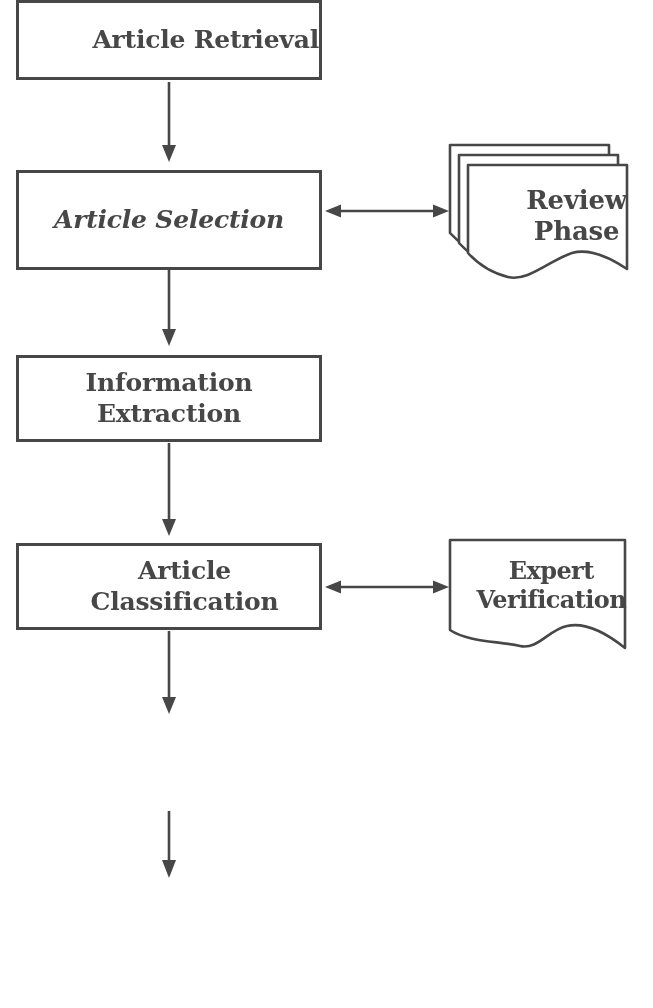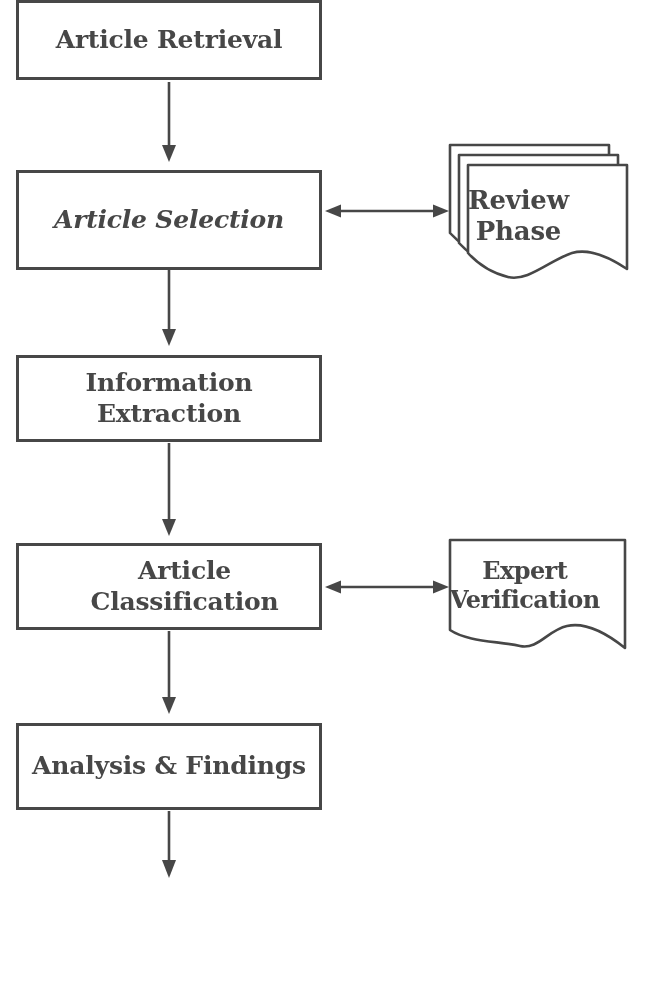--- a/index.html
+++ b/index.html
@@ -32,21 +32,21 @@
     font-size: 25px;
     line-height: 1.22;
     letter-spacing: -0.2px;
     color: var(--ink, #474747);
     white-space: pre-line;
   }
   .doc-label {
     position: absolute;
     display: flex;
     align-items: center;
-    justify-content: flex-start;
+    justify-content: flex-end;
     text-align: center;
     font-weight: bold;
     color: var(--ink, #474747);
     line-height: 1.2;
     white-space: pre-line;
     letter-spacing: -0.2px;
   }
   .doc-label.review { left: 468px; top: 168px; width: 159px; height: 96px; font-size: 26px; }
   .doc-label.expert { left: 450px; top: 544px; width: 176px; height: 84px; font-size: 24px; letter-spacing: -0.6px; }
   svg { color: var(--ink, #474747); }
@@ -95,41 +95,38 @@
   <svg class="layer" style="left:444px; top:139px;" width="196" height="152" viewBox="0 0 196 152">
     <path class="page" transform="translate(6,6)" d="M 0 0 H 159 V 104 C 141 92 121 83 104 88 C 82 95 60 117 40 112 C 24 108 10 99 0 88 Z"></path>
     <path class="page" transform="translate(15,16)" d="M 0 0 H 159 V 104 C 141 92 121 83 104 88 C 82 95 60 117 40 112 C 24 108 10 99 0 88 Z"></path>
     <path class="page" transform="translate(24,26)" d="M 0 0 H 159 V 104 C 141 92 121 83 104 88 C 82 95 60 117 40 112 C 24 108 10 99 0 88 Z"></path>
   </svg>
 
   <svg class="layer" style="left:444px; top:534px;" width="188" height="125" viewBox="0 0 188 125">
     <path class="page" transform="translate(6,6)" d="M 0 0 H 175 V 108 C 155 92 135 82 117 86 C 98 90 88 110 70 106 C 48 101 18 102 0 90 Z"></path>
   </svg>
 
-  <div class="pbox" style="top:0px; height:80px;">
+  <div class="pbox" style="top:0px; height:80px;justify-content:flex-end;">
     <span>Article Retrieval</span>
   </div>
 
   <div class="pbox" style="top:170px; height:100px;font-style:italic;">
     <span>Article Selection</span>
   </div>
 
   <div class="pbox" style="top:355px; height:87px;text-align:center;">
     <span>Information
 Extraction</span>
   </div>
 
   <div class="pbox" style="top:543px; height:87px;padding-left:31px;">
     <span>Article
 Classification</span>
   </div>
 
-  <div class="pbox" style="top:723px; height:87px;">
-    <span>Analysis &amp; Findings</span>
-  </div>
 
 
   <div class="doc-label review">
     <span>Review
 Phase</span>
   </div>
 
   <div class="doc-label expert">
     <span>Expert
 Verification</span>

